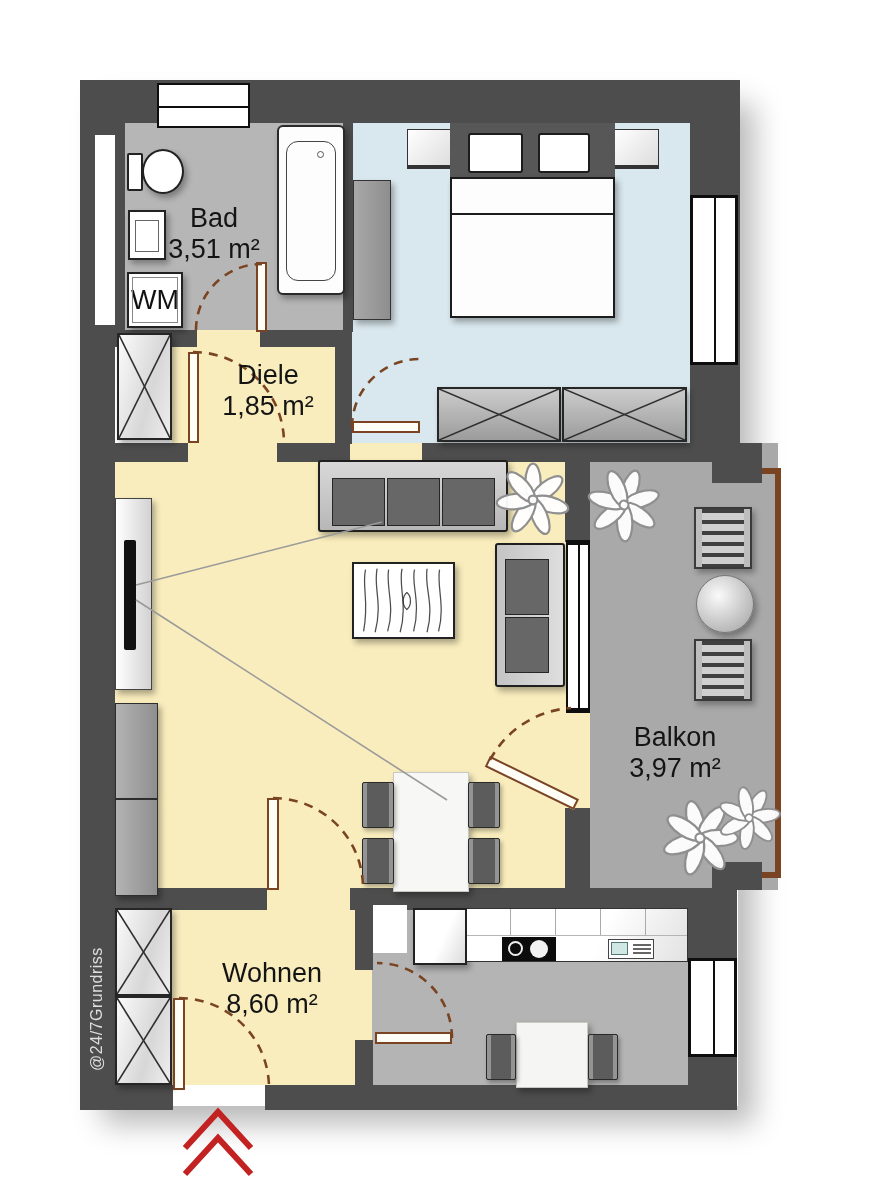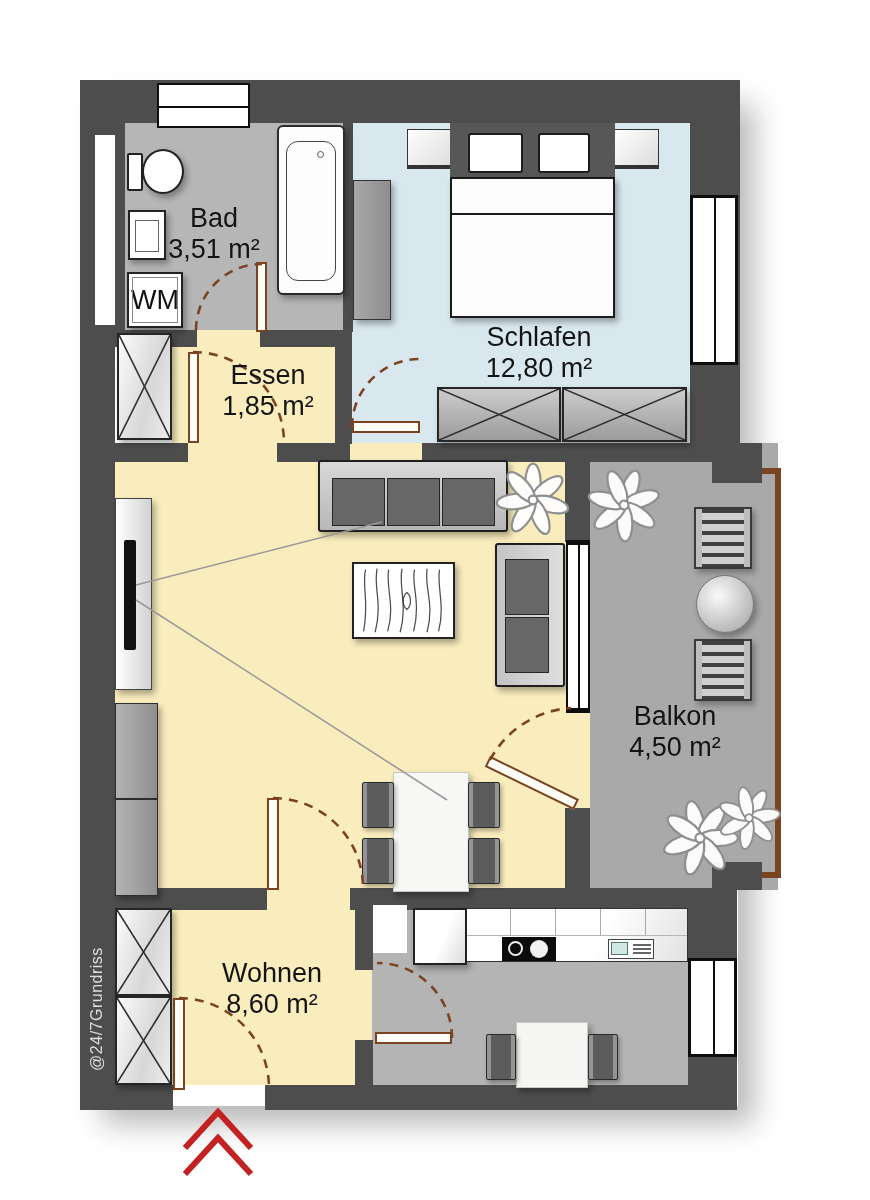--- a/index.html
+++ b/index.html
@@ -279,30 +279,26 @@
     </g>
     <polyline class="chev" points="185,1148 218,1112 251,1148"></polyline>
     <polyline class="chev" points="185,1174 218,1138 251,1174"></polyline>
   </svg>
 
   <div class="rlabel" style="left:214px;top:203px">
     <div>Bad</div>
     <div>3,51 m²</div>
   </div>
   <div class="rlabel" style="left:268px;top:360px">
-    <div>Essen</div>
+    <div>Diele</div>
     <div>1,85 m²</div>
   </div>
-  <div class="rlabel" style="left:539px;top:322px">
-    <div>Schlafen</div>
-    <div>12,80 m²</div>
-  </div>
-  <div class="rlabel" style="left:675px;top:701px">
+  <div class="rlabel" style="left:675px;top:722px">
     <div>Balkon</div>
-    <div>4,50 m²</div>
+    <div>3,97 m²</div>
   </div>
   <div class="rlabel" style="left:272px;top:958px">
     <div>Wohnen</div>
     <div>8,60 m²</div>
   </div>
 
   <div class="watermark">@24/7Grundriss</div>
 
 </div>
 

